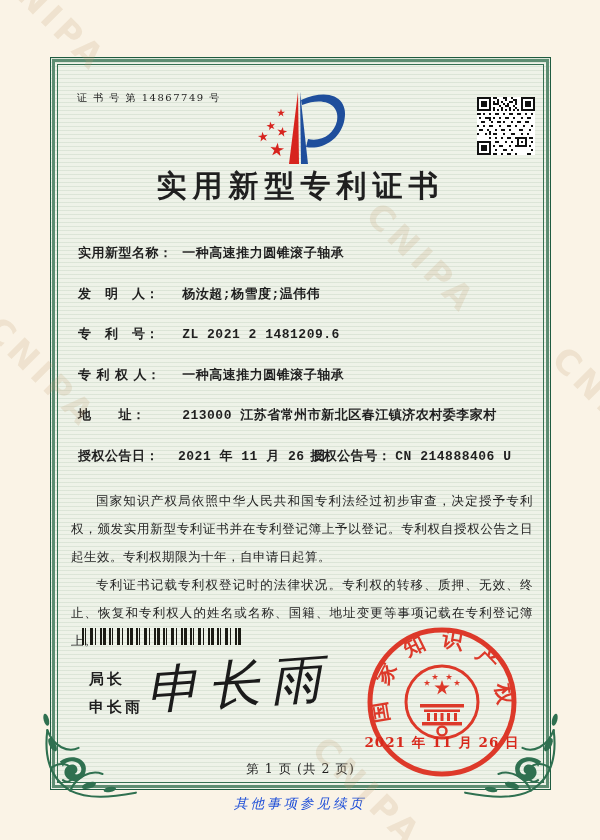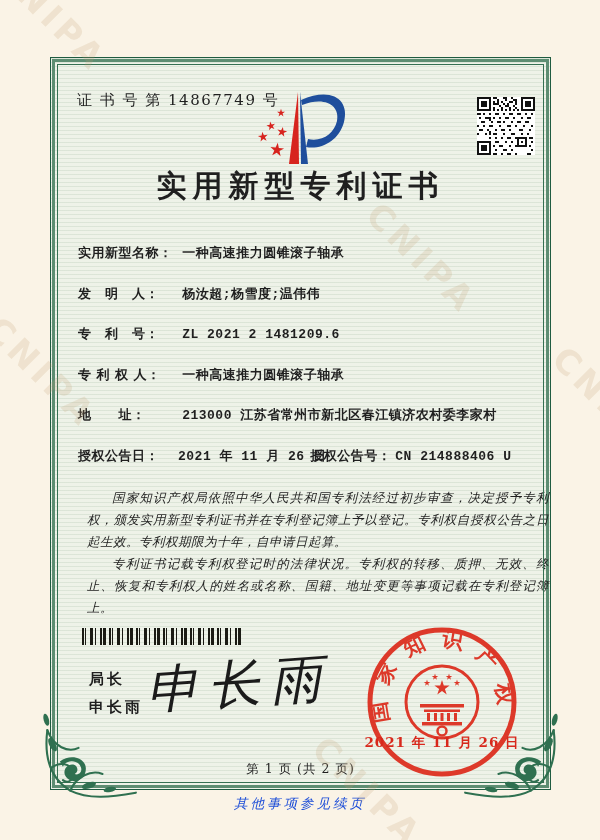--- a/index.html
+++ b/index.html
@@ -13,32 +13,32 @@
        border-top:4px solid #e0523c;transform:rotate(40deg);z-index:2;}
   
   .frame{position:absolute;left:50px;top:57px;width:501px;height:733px;box-sizing:border-box;
        border:1px solid #1f5b41;
        background:
          repeating-linear-gradient(180deg,rgba(122,158,126,0.16) 0 1px,rgba(0,0,0,0) 1px 4px),
          #eef2e8;}
   .frame::before{content:"";position:absolute;inset:1px;border:3px solid #5d8d72;pointer-events:none;}
   .frame::after{content:"";position:absolute;inset:6px;border:1px solid #357052;pointer-events:none;}
   .frame>*{position:absolute;}
-  .cert-no{left:26px;top:33px;font-size:15px;letter-spacing:1.5px;}
+  .cert-no{left:26px;top:33px;font-size:10px;letter-spacing:1.5px;}
   .logo{left:203px;top:26px;width:132px;height:90px;}
   .qr{left:426px;top:39px;width:58px;height:58px;}
   .title{left:0;right:0;top:108px;text-align:center;font-size:30px;font-weight:700;
        letter-spacing:6px;}
   .fields{left:27px;top:186px;right:16px;font-size:13px;}
   .field-row{margin-bottom:22.5px;white-space:nowrap;}
   .f-label{display:inline-block;min-width:100px;font-weight:600;letter-spacing:0.5px;}
   .f-value{font-weight:600;letter-spacing:0.5px;font-family:Liberation Mono, monospace;}
   .grant-left{display:inline-block;width:228px;}
-  .body-text{left:36px;width:462px;top:429px;font-size:12.5px;line-height:22px;
-       text-align:justify;font-style:italic;}
+  .body-text{left:20px;width:462px;top:429px;font-size:12.5px;line-height:28px;
+       text-align:justify;}
   .body-text p{margin:0;text-indent:2em;letter-spacing:0.5px;}
   .barcode{left:31px;top:570px;width:160px;height:17px;
        background-image:repeating-linear-gradient(90deg,
          #1b1b14 0 2px,rgba(0,0,0,0) 2px 3px,#1b1b14 3px 4px,rgba(0,0,0,0) 4px 8px,
          #1b1b14 8px 11px,rgba(0,0,0,0) 11px 13px,#1b1b14 13px 14px,rgba(0,0,0,0) 14px 18px,
          #1b1b14 18px 20px,rgba(0,0,0,0) 20px 21px,#1b1b14 21px 24px,rgba(0,0,0,0) 24px 27px);}
   .sig-title{left:38px;top:612px;font-size:15px;font-weight:700;letter-spacing:3px;
        font-family:"DejaVu Sans",sans-serif;}
   .sig-name{left:38px;top:640px;font-size:15px;font-weight:700;letter-spacing:3px;
        font-family:"DejaVu Sans",sans-serif;}

